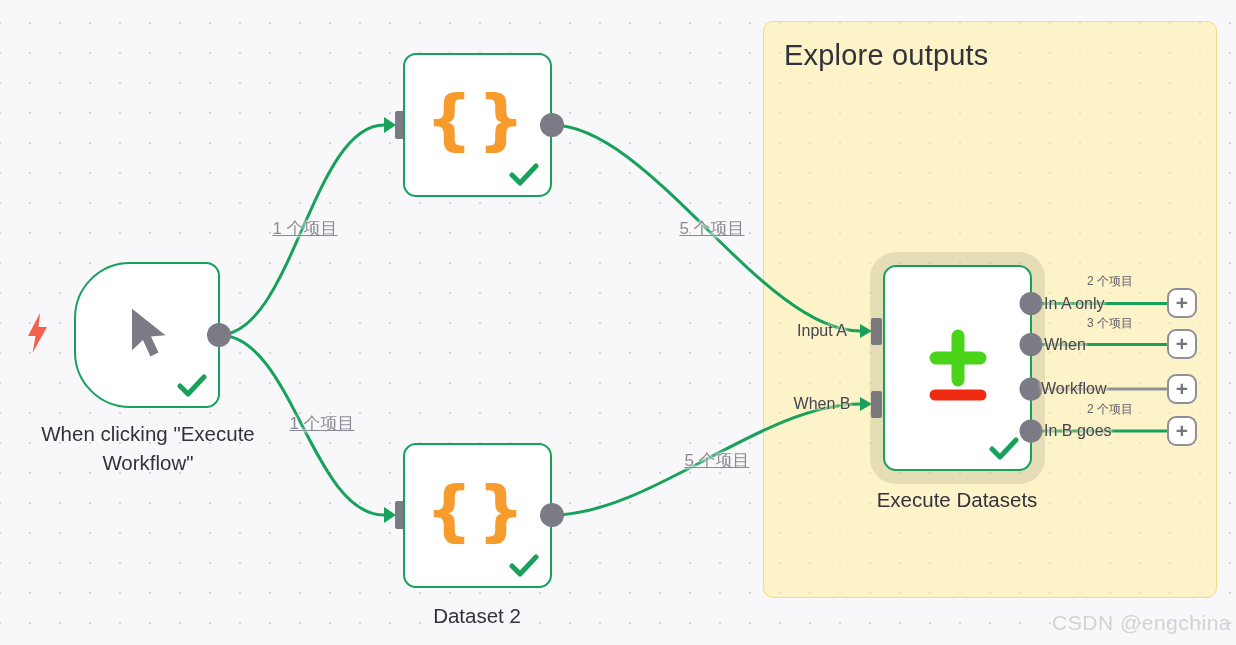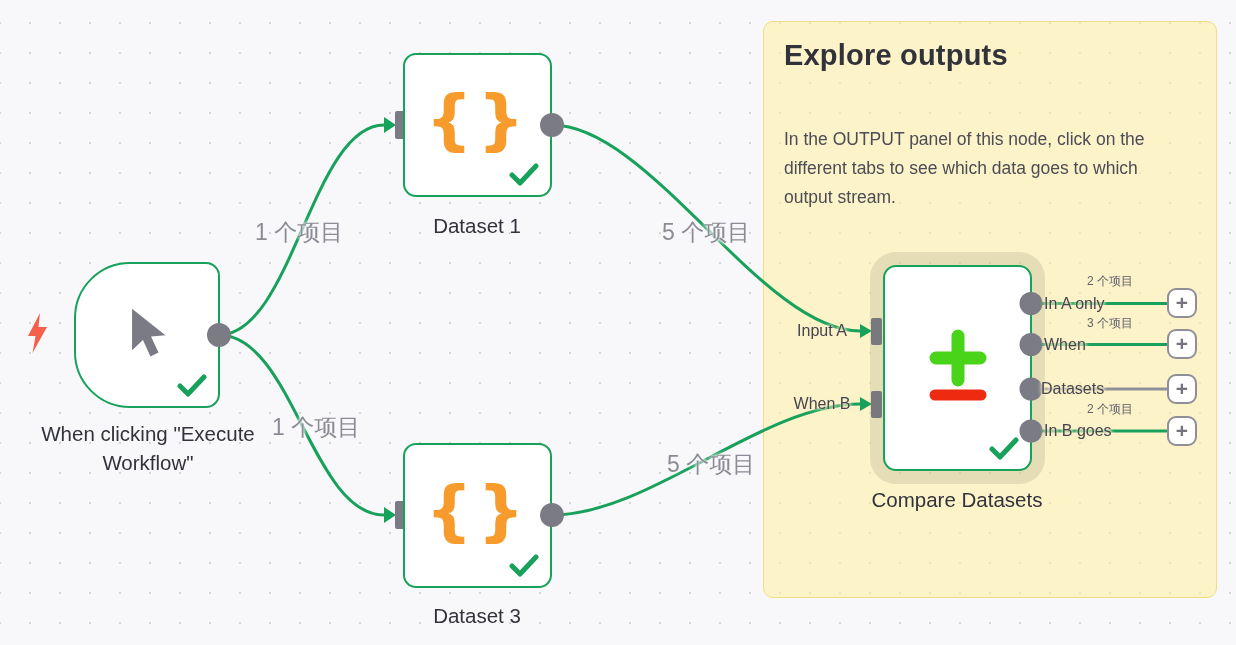--- a/index.html
+++ b/index.html
@@ -17,21 +17,21 @@
 
   
   .sticky {
     position: absolute; left: 763px; top: 21px; width: 454px; height: 577px;
     background: rgba(255, 238, 160, 0.55);
     border: 1px solid #f3dc82;
     border-radius: 10px;
   }
   .sticky-title {
     position: absolute; left: 20px; top: 17px;
-    font-size: 29px; font-weight: 700; color: #32323b;
+    font-size: 29px; font-weight: 400; color: #32323b;
     letter-spacing: 0.2px;
   }
   .sticky-body {
     position: absolute; left: 20px; top: 103px; width: 395px;
     font-size: 17.5px; line-height: 29px; color: #4c4c56;
   }
 
   
   svg.edge-layer { position: absolute; left: 0; top: 0; z-index: 3; pointer-events: none; }
   .edge { fill: none; stroke: #17a15b; stroke-width: 3; }
@@ -70,23 +70,24 @@
     position: absolute; z-index: 5; text-align: center;
     font-size: 20.5px; font-weight: 500; color: #32323c; line-height: 29px;
   }
   .lbl-trigger { left: -3px; top: 419px; width: 302px; }
   .lbl-d1 { left: 377px; top: 211px; width: 200px; }
   .lbl-d2 { left: 377px; top: 601px; width: 200px; }
   .lbl-compare { left: 832px; top: 485px; width: 250px; }
 
   
   .edge-label {
-    position: absolute; z-index: 5; width: 100px; text-align: left;
-    font-size: 23px; color: #8b8b95;
+    position: absolute; z-index: 5; width: 100px; text-align: center;
+    font-size: 17px; color: #8b8b95;
     text-shadow: 0 0 3px #f8f8fb, 0 0 3px #f8f8fb, 0 0 5px #f8f8fb;
+    text-decoration: underline;
   }
 
   
   .port-label {
     position: absolute; z-index: 5; font-size: 16px; color: #45454f;
     text-shadow: 0 0 3px #fbf0c8, 0 0 4px #fbf0c8, 0 0 5px #fbf0c8;
     white-space: nowrap;
   }
   .input-label { width: 70px; text-align: center; }
   .out-count {
@@ -110,21 +111,20 @@
     font-size: 21px; color: #d2d2d8; font-weight: 500; letter-spacing: 0.5px;
   }
 </style>
 </head>
 <body>
 
 <div class="canvas">
 
   <div class="sticky">
     <div class="sticky-title">Explore outputs</div>
-    <div class="sticky-body">In the OUTPUT panel of this node, click on the different tabs to see which data goes to which output stream.</div>
   </div>
 
   <svg class="edge-layer" width="1236" height="645" viewBox="0 0 1236 645">
 
     <path class="edge" d="M 219 335 C 292 335, 312 125, 384 125"></path>
     <polygon class="arrowhead" points="384,117 396,125 384,133"></polygon>
 
     <path class="edge" d="M 219 335 C 292 335, 312 515, 384 515"></path>
     <polygon class="arrowhead" points="384,507 396,515 384,523"></polygon>
 
@@ -187,42 +187,42 @@
     <circle class="connector-dot" cx="1031" cy="344.5" r="11.5"></circle>
     <circle class="connector-dot" cx="1031" cy="389" r="11.5"></circle>
     <circle class="connector-dot" cx="1031" cy="431" r="11.5"></circle>
   </svg>
 
   <svg class="bolt-icon" width="23" height="42" viewBox="0 0 23 42">
     <path d="M14 1 L2 24 L9.5 24 L6.5 41 L21 15 L12.5 15 Z" fill="#f4604b"></path>
   </svg>
 
   <div class="node-label lbl-trigger">When clicking "Execute Workflow"</div>
-  <div class="node-label lbl-d1">Dataset 1</div>
-  <div class="node-label lbl-d2">Dataset 3</div>
-  <div class="node-label lbl-compare">Compare Datasets</div>
+  <div class="node-label lbl-d2">Dataset 2</div>
+  <div class="node-label lbl-compare">Execute Datasets</div>
 
   <div class="edge-label" style="left:255px; top:217px;">1 个项目</div>
   <div class="edge-label" style="left:272px; top:412px;">1 个项目</div>
   <div class="edge-label" style="left:662px; top:217px;">5 个项目</div>
   <div class="edge-label" style="left:667px; top:449px;">5 个项目</div>
 
   <div class="port-label input-label" style="left:787px; top:322px;">Input A</div>
   <div class="port-label input-label" style="left:787px; top:395px;">When B</div>
 
   <div class="out-count" style="left:1050px; top:273px;">2 个项目</div>
   <div class="port-label" style="left:1044px; top:295px;">In A only</div>
 
   <div class="out-count" style="left:1050px; top:315px;">3 个项目</div>
   <div class="port-label" style="left:1044px; top:336px;">When</div>
 
-  <div class="port-label" style="left:1041px; top:380px;">Datasets</div>
+  <div class="port-label" style="left:1041px; top:380px;">Workflow</div>
 
   <div class="out-count" style="left:1050px; top:401px;">2 个项目</div>
   <div class="port-label" style="left:1044px; top:422px;">In B goes</div>
 
   <div class="add-btn" style="left:1167px; top:288px;">+</div>
   <div class="add-btn" style="left:1167px; top:329px;">+</div>
   <div class="add-btn" style="left:1167px; top:374px;">+</div>
   <div class="add-btn" style="left:1167px; top:416px;">+</div>
 
+  <div class="watermark">CSDN @engchina</div>
 
 </div>
 
 </body></html>

